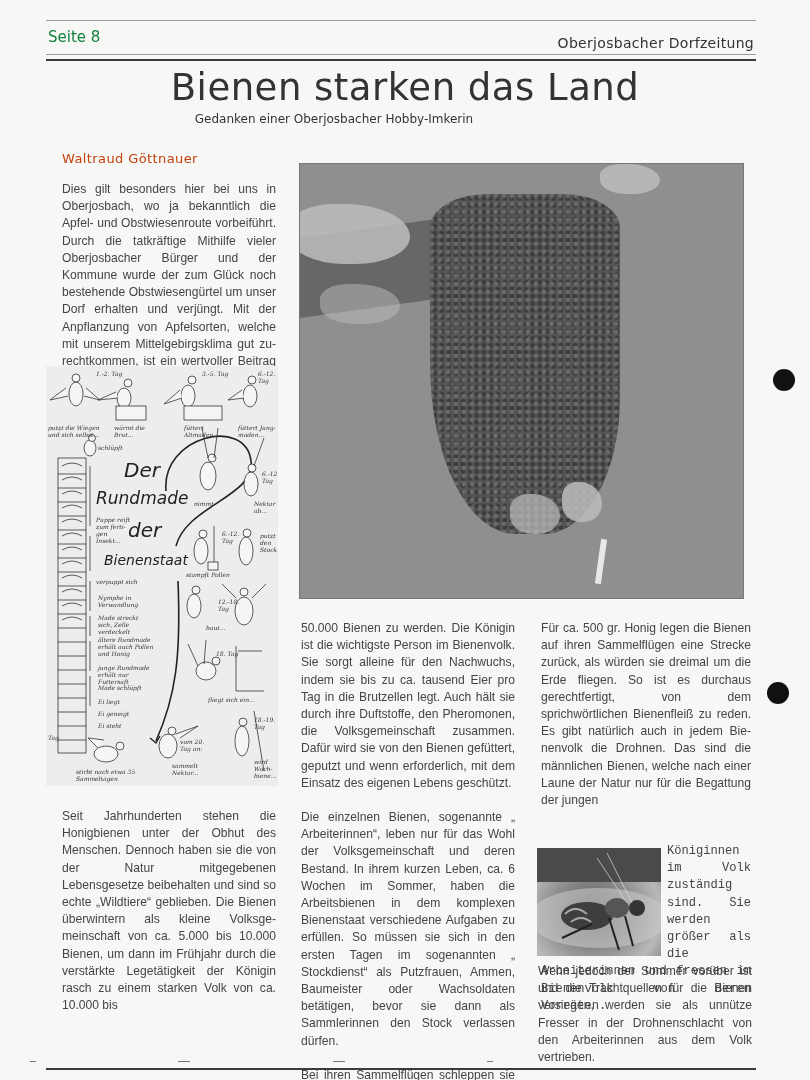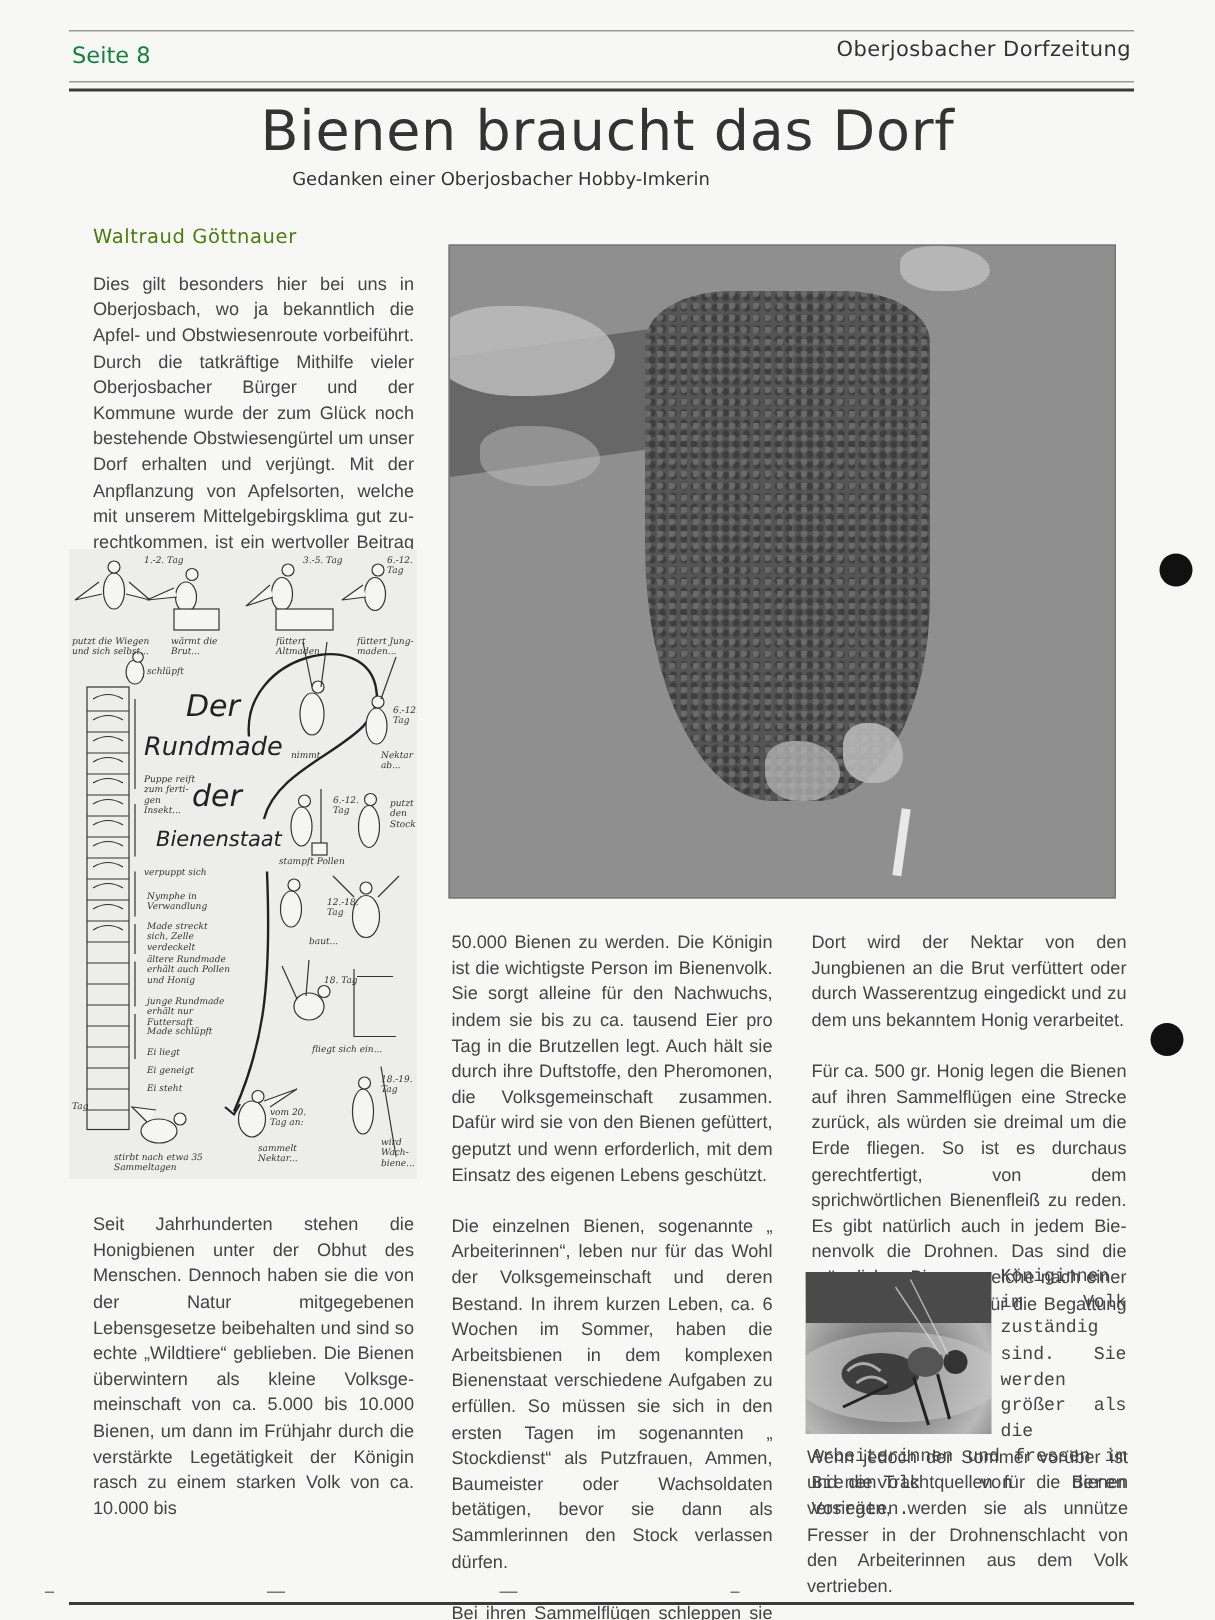--- a/index.html
+++ b/index.html
@@ -12,28 +12,28 @@
   }
   .comic { font-family: "DejaVu Sans", sans-serif; }
 
   .rule { position: absolute; left: 46px; width: 710px; }
   #rule-top { top: 20px; height: 1px; background: #9a9a9a; }
   #rule-head1 { top: 54px; height: 1px; background: #9a9a9a; }
   #rule-head2 { top: 59px; height: 2px; background: #3a3a3a; }
   #rule-foot { top: 1068px; height: 2px; background: #3a3a3a; }
 
   .page-num { position: absolute; left: 48px; top: 28px; font-size: 15px; color: #15803d; }
-  .paper-name { position: absolute; right: 56px; top: 25px; font-size: 14px; color: #333; letter-spacing: 0.3px; text-align: right; }
+  .paper-name { position: absolute; right: 56px; top: 35px; font-size: 14px; color: #333; letter-spacing: 0.3px; text-align: right; }
 
   .headline { position: absolute; left: 0; width: 810px; top: 66px; text-align: center;
     font-size: 37px; color: #333; letter-spacing: 0.5px; }
   .subline { position: absolute; left: 0; width: 668px; top: 112px; text-align: center;
     font-size: 12px; color: #333; }
 
-  .author { position: absolute; left: 62px; top: 151px; font-size: 13px; color: #4d7c0f; letter-spacing: 0.4px; }
+  .author { position: absolute; left: 62px; top: 151px; font-size: 13px; color: #c2410c; letter-spacing: 0.4px; }
 
   .col-text { position: absolute; font-size: 12.1px; line-height: 17.2px; text-align: justify;
     color: #444; hyphens: manual; }
   .col-text p { margin: 0 0 17px 0; }
   .col-text p:last-child { margin-bottom: 0; }
 
   #c1a { left: 62px; top: 181px; width: 214px; }
   #c1b { left: 62px; top: 808px; width: 214px; }
   #c2 { left: 301px; top: 620px; width: 214px; }
   #c3a { left: 541px; top: 620px; width: 210px; }
@@ -71,21 +71,21 @@
 </style>
 </head>
 <body>
 
 <div class="rule" id="rule-top"></div>
 <div class="page-num comic">Seite 8</div>
 <div class="paper-name comic">Oberjosbacher Dorfzeitung</div>
 <div class="rule" id="rule-head1"></div>
 <div class="rule" id="rule-head2"></div>
 
-<h1 class="headline comic" style="margin:0;font-weight:normal;">Bienen braucht das Dorf</h1>
+<h1 class="headline comic" style="margin:0;font-weight:normal;">Bienen starken das Land</h1>
 <div class="subline comic">Gedanken einer Oberjosbacher Hobby-Imkerin</div>
 
 <div class="author comic">Waltraud Göttnauer</div>
 
 <div class="col-text" id="c1a">
   <p>Dies gilt besonders hier bei uns in Ober­josbach, wo ja bekanntlich die Apfel- und Obstwiesenroute vorbeiführt. Durch die tatkräftige Mithilfe vieler Oberjosbacher Bürger und der Kommune wurde der zum Glück noch bestehende Obstwiesengürtel um unser Dorf erhalten und verjüngt. Mit der Anpflanzung von Apfelsorten, welche mit unserem Mittelgebirgsklima gut zu­rechtkommen, ist ein wertvoller Beitrag für mehr Natur geleistet worden.</p>
 </div>
 
 <div class="illus">
   <svg width="232" height="420">
@@ -207,21 +207,20 @@
   <div style="position:absolute;left:298px;top:375px;width:6px;height:45px;background:#e8e8e8;transform:rotate(8deg);"></div>
 </div>
 
 <div class="col-text" id="c2">
   <p>50.000 Bienen zu werden. Die Königin ist die wichtigste Person im Bienenvolk. Sie sorgt alleine für den Nachwuchs, indem sie bis zu ca. tausend Eier pro Tag in die Brutzellen legt. Auch hält sie durch ihre Duftstoffe, den Pheromonen, die Volksge­meinschaft zusammen. Dafür wird sie von den Bienen gefüttert, geputzt und wenn erforderlich, mit dem Einsatz des eigenen Lebens geschützt.</p>
   <p>Die einzelnen Bienen, sogenannte „ Arbeiterinnen“, leben nur für das Wohl der Volksgemeinschaft und deren Bestand. In ihrem kurzen Leben, ca. 6 Wochen im Sommer, haben die Arbeitsbienen in dem komplexen Bienenstaat verschiedene Auf­gaben zu erfüllen. So müssen sie sich in den ersten Tagen im sogenannten „ Stockdienst“ als Putzfrauen, Ammen, Baumeister oder Wachsoldaten betätigen, bevor sie dann als Sammlerinnen den Stock verlassen dürfen.</p>
   <p>Bei ihren Sammelflügen schleppen sie dann bis zu einem Drittel ihres Körperge­wichtes an Nektar und Pollen zum Stock.</p>
 </div>
 
 <div class="col-text" id="c3a">
-  <p>Dort wird der Nektar von den Jungbienen an die Brut verfüttert oder durch Wasser­entzug eingedickt und zu dem uns be­kanntem Honig verarbeitet.</p>
   <p>Für ca. 500 gr. Honig legen die Bienen auf ihren Sammelflügen eine Strecke zurück, als würden sie dreimal um die Erde flie­gen. So ist es durchaus gerechtfertigt, von dem sprichwörtlichen Bienenfleiß zu re­den. Es gibt natürlich auch in jedem Bie­nenvolk die Drohnen. Das sind die männli­chen Bienen, welche nach einer Laune der Natur nur für die Begattung der jungen</p>
 </div>
 <div class="col-text" id="c3wrap">
   <div class="float-photo">
     <svg width="124" height="108">
       <rect width="124" height="34" fill="#4a4a4a"></rect>
       <ellipse cx="62" cy="70" rx="70" ry="30" fill="#c8c8c8" opacity="0.6"></ellipse>
       <ellipse cx="50" cy="68" rx="26" ry="14" fill="#3e3e3e"></ellipse>
       <path d="M28 66 q10 -10 22 0 M34 74 q10 -8 20 0" stroke="#aaa" stroke-width="2" fill="none"></path>
       <ellipse cx="80" cy="60" rx="12" ry="10" fill="#555"></ellipse>

